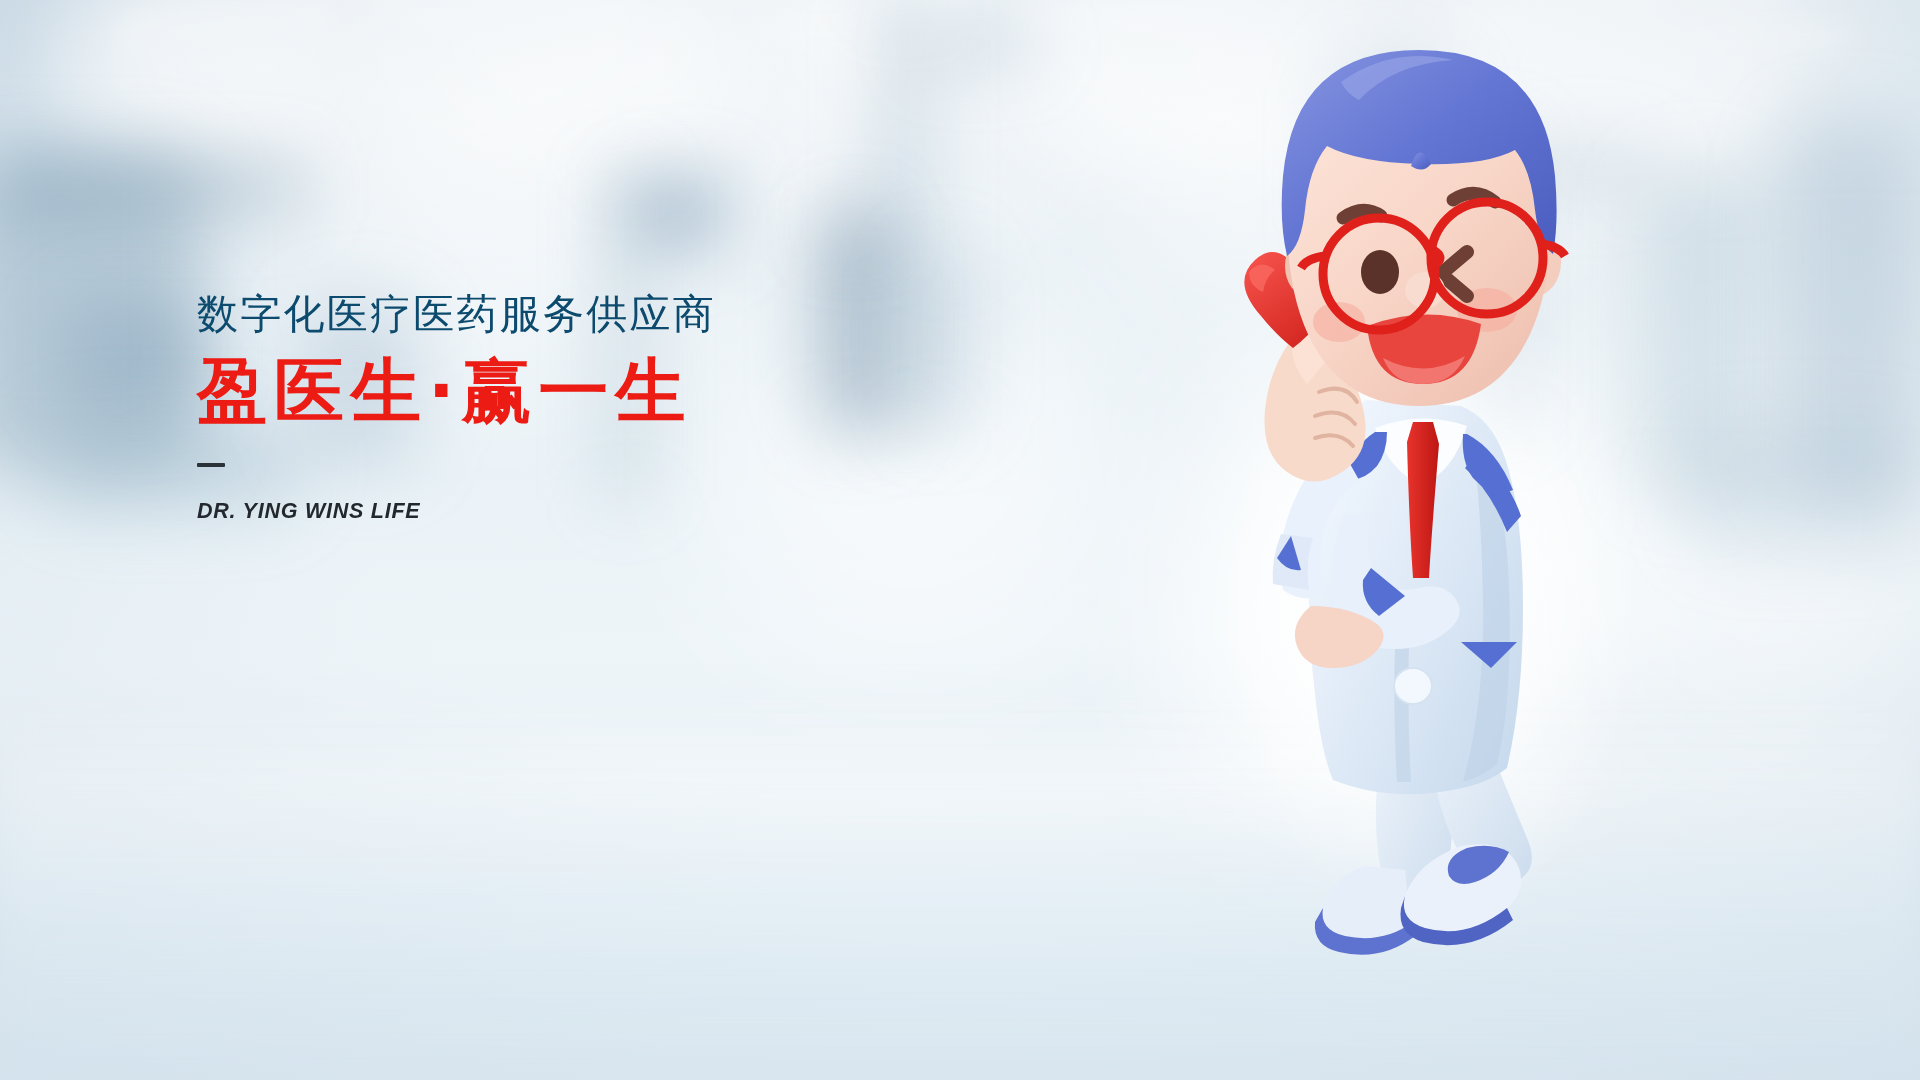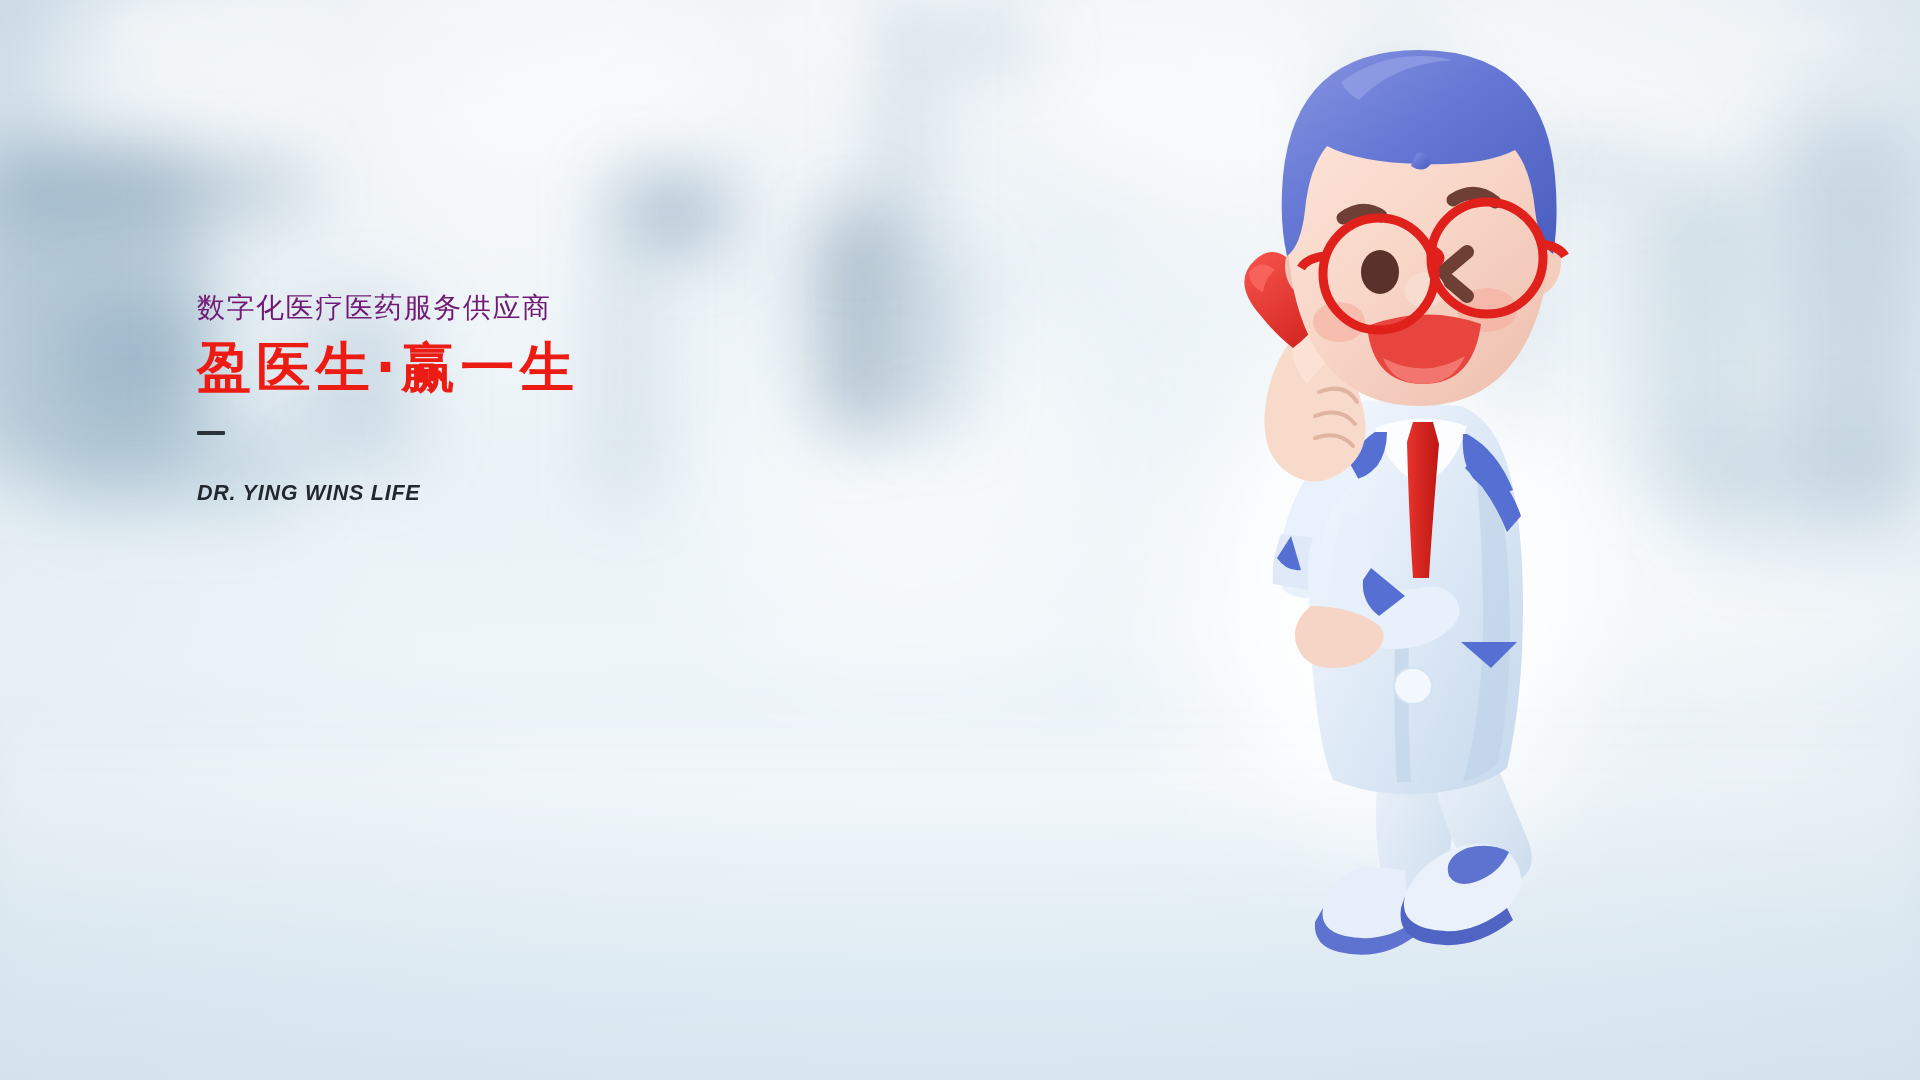--- a/index.html
+++ b/index.html
@@ -28,26 +28,26 @@
 
   
   .floor{position:absolute;left:0;right:0;bottom:0;height:390px;
     background:linear-gradient(180deg,rgba(255,255,255,0) 0%,rgba(255,255,255,.42) 26%,rgba(232,242,248,.72) 62%,rgba(223,236,245,.85) 100%);
     filter:blur(18px);}
 
   .vign{position:absolute;inset:0;background:radial-gradient(ellipse 78% 70% at 50% 46%,rgba(255,255,255,0) 40%,rgba(183,203,217,.30) 100%);}
 
   
   .copy{position:absolute;left:197px;top:292px;width:760px;}
-  .kicker{font-size:28px;line-height:1.12;color:#701a75;letter-spacing:.055em;
+  .kicker{font-size:41px;line-height:1.12;color:#0c4a6e;letter-spacing:.055em;
           font-family:"DejaVu Sans","Liberation Sans",sans-serif;font-weight:400;white-space:nowrap;}
-  .headline{margin-top:15px;font-size:54px;line-height:1.1;color:#ec1b13;letter-spacing:.10em;
+  .headline{margin-top:15px;font-size:70px;line-height:1.1;color:#ec1b13;letter-spacing:.10em;
           font-family:"DejaVu Sans","Liberation Sans",sans-serif;font-weight:700;white-space:nowrap;}
   .rule{margin-top:33px;width:28px;height:4px;background:#2b3238;border-radius:1px;}
-  .en{margin-top:40px;color:#22282d;font-size:21.5px;line-height:1.72;font-style:italic;font-weight:700;
+  .en{margin-top:26px;color:#22282d;font-size:21.5px;line-height:1.72;font-style:italic;font-weight:700;
       letter-spacing:.035em;font-family:"Liberation Sans",sans-serif;}
   .en div{white-space:nowrap;}
 
   
   .char{position:absolute;left:1215px;top:40px;width:430px;height:1010px;}
   .char svg{position:absolute;inset:0;width:100%;height:100%;overflow:visible;}
 </style>
 </head>
 <body>
 

